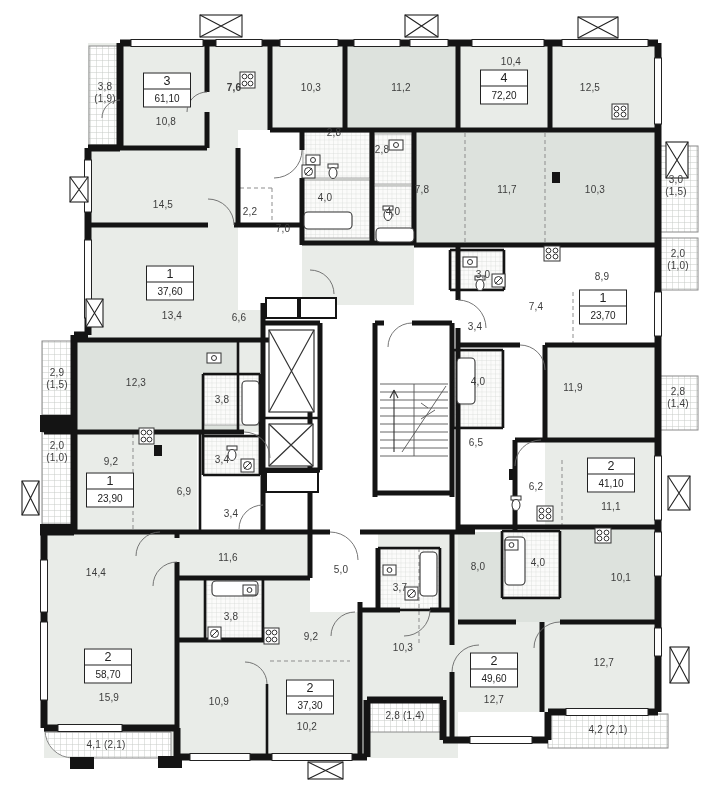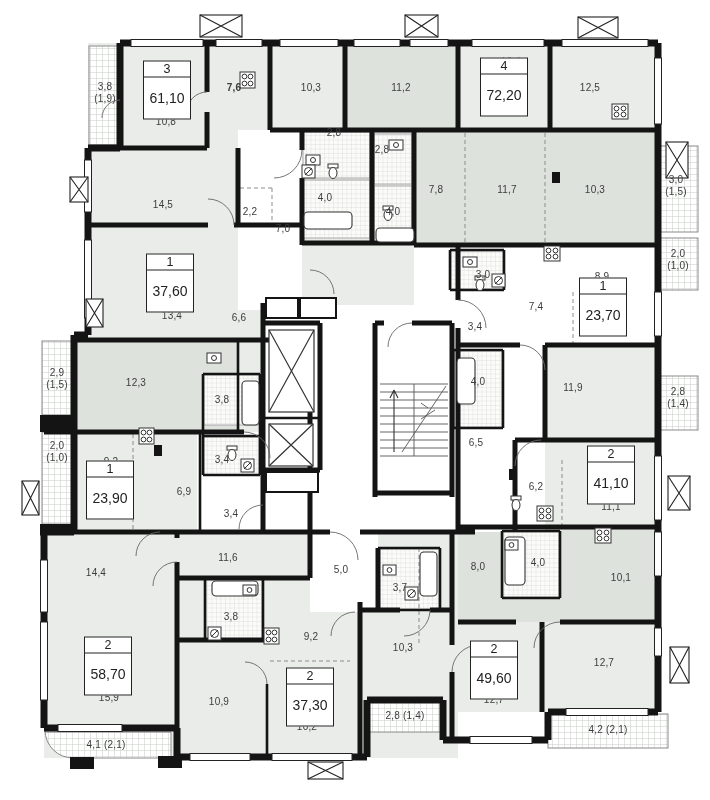--- a/index.html
+++ b/index.html
@@ -8,21 +8,21 @@
   #plan-svg{position:absolute;left:0;top:0;}
   .logo{position:absolute;left:22px;top:12px;font-size:31px;font-weight:700;
         letter-spacing:-0.5px;color:#F2793B;font-family:"DejaVu Sans",sans-serif;}
   #labels{position:absolute;left:0;top:0;width:710px;height:800px;pointer-events:none;}
   .room-label{position:absolute;transform:translate(-50%,-50%);
       font-size:10px;color:#3c3c3c;white-space:pre-line;text-align:center;
       line-height:1.18;letter-spacing:.2px;}
   .apt-box{position:absolute;transform:translate(-50%,-50%);background:#fff;
       border:1.4px solid #222;min-width:46px;text-align:center;color:#222;}
   .apt-num{font-size:12.5px;line-height:15px;border-bottom:1.2px solid #222;padding:0 4px;}
-  .apt-area{font-size:14px;line-height:17px;padding:12px 4px;}
+  .apt-area{font-size:10px;line-height:17px;padding:0 4px;}
 </style>
 </head>
 <body>
 
 <div id="stage">
 
 <svg id="plan-svg" width="710" height="800" viewBox="0 0 710 800">
   <defs>
     <pattern id="hb" width="6" height="6" patternUnits="userSpaceOnUse">
       <rect width="6" height="6" fill="#fff"></rect>
@@ -413,21 +413,21 @@
       <div class="room-label" style="left: 401px; top: 88px;">11,2</div>
       <div class="room-label" style="left: 334px; top: 133px;">2,8</div>
       <div class="room-label" style="left: 382px; top: 150px;">2,8</div>
       <div class="room-label" style="left: 511px; top: 62px;">10,4</div>
       <div class="room-label" style="left: 590px; top: 88px; text-align: right;">12,5</div>
       <div class="room-label" style="left: 163px; top: 205px;">14,5</div>
       <div class="room-label" style="left: 250px; top: 212px;">2,2</div>
       <div class="room-label" style="left: 283px; top: 229px;">7,0</div>
       <div class="room-label" style="left: 325px; top: 198px;">4,0</div>
       <div class="room-label" style="left: 393px; top: 212px;">4,0</div>
-      <div class="room-label" style="left: 436px; top: 190px;">7,8</div>
+      <div class="room-label" style="left: 422px; top: 190px;">7,8</div>
       <div class="room-label" style="left: 507px; top: 190px;">11,7</div>
       <div class="room-label" style="left: 595px; top: 190px;">10,3</div>
       <div class="room-label" style="left: 676px; top: 186px;">3,0
 (1,5)</div>
       <div class="room-label" style="left: 678px; top: 260px;">2,0
 (1,0)</div>
       <div class="room-label" style="left: 602px; top: 277px;">8,9</div>
       <div class="room-label" style="left: 483px; top: 275px;">3,0</div>
       <div class="room-label" style="left: 536px; top: 307px;">7,4</div>
       <div class="room-label" style="left: 475px; top: 327px;">3,4</div>

